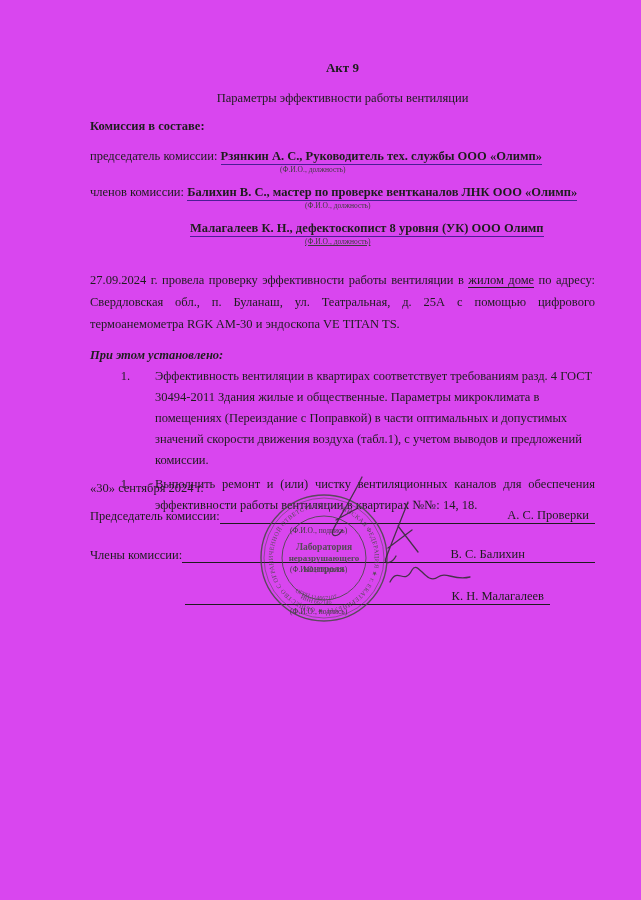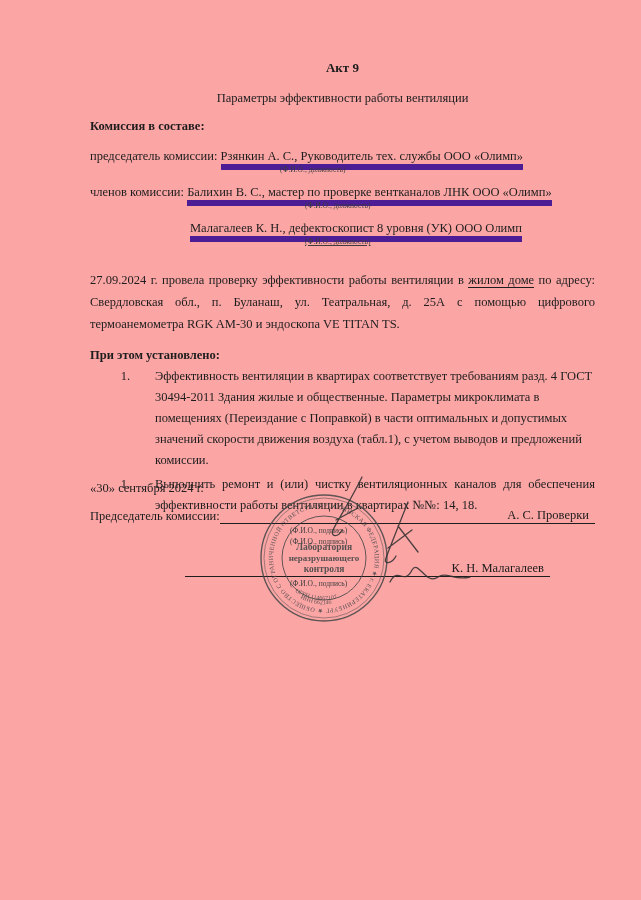--- a/index.html
+++ b/index.html
@@ -1,46 +1,46 @@
 <!DOCTYPE html>
 <html lang="ru"><head>
 <meta charset="utf-8">
 <style>
   html,body{margin:0;padding:0;background:#e8e8e8;}
   .page{
     position:relative;
     width:641px;height:900px;
     margin:0 auto;
-    background:#fca5a5;
+    background:#d946ef;
     font-family:"Liberation Serif","DejaVu Serif",serif;
     color:#1d1d1d;
     overflow:hidden;
   }
   .content{position:absolute;left:90px;top:0;width:505px;}
   .doc-title{margin-top:60px;text-align:center;font-weight:bold;font-size:13px;}
   .doc-subtitle{margin-top:15px;text-align:center;font-size:12.5px;}
   .section-heading{margin-top:13px;font-weight:bold;font-size:12.5px;}
   .commission{margin-top:14px;font-size:12.5px;}
   .commission-row{line-height:16px;margin-top:10px;}
   .commission-row.first{margin-top:0;}
-  .commission-row .uval{border-bottom:6px solid #4c1d95;padding-bottom:1px;}
+  .commission-row .uval{border-bottom:1px solid #4c1d95;padding-bottom:1px;font-weight:bold;}
   .commission-row.indented{margin-left:100px;}
   .fio-note{font-size:7.5px;color:#3c3c3c;line-height:9px;margin-top:1px;}
   .note-1{margin-left:190px;}
   .note-2{margin-left:215px;}
   .note-3{margin-left:215px;text-decoration:underline;}
   .body-par{margin-top:23px;font-size:12.5px;line-height:22px;text-align:justify;}
   .body-par .uval{border-bottom:1px solid #1d1d1d;}
   .list-block{margin-top:3px;}
   .list-item{display:flex;font-size:12.5px;line-height:21px;margin-top:2px;}
   .list-item .num{width:23px;text-align:right;flex:0 0 23px;margin-left:17px;}
   .list-item .itxt{margin-left:25px;flex:1;}
   .itxt.left{text-align:left;}
   .itxt.just{text-align:justify;}
-  .findings-heading{}
+  .findings-heading{font-style:italic;}
   .conclusions-heading{margin-top:14px;}
   .sig-section{position:absolute;left:90px;top:480px;width:505px;font-size:12.5px;}
   .date-line{line-height:16px;}
   .sig-row{display:flex;align-items:flex-end;margin-top:11px;height:17px;}
   .sig-row .sig-label{white-space:nowrap;}
   .sig-line{flex:1;border-bottom:1px solid #1d1d1d;text-align:right;line-height:15px;white-space:nowrap;}
   .sig-line.pad-sm{padding-right:6px;}
   .sig-line.pad-lg{padding-right:70px;}
   .sig-row.row3{margin-left:95px;margin-right:45px;margin-top:14px;justify-content:flex-end;}
   .sig-note{font-size:7.5px;color:#3c3c3c;line-height:9px;margin-top:2px;margin-left:200px;}
@@ -97,20 +97,24 @@
 
   <div class="sig-section">
     <div class="date-line">«30» сентября 2024 г.</div>
 
     <div class="sig-row">
       <span class="sig-label">Председатель комиссии:</span>
       <span class="sig-line pad-sm"><span>А. С. Проверки</span></span>
     </div>
     <div class="sig-note">(Ф.И.О., подпись)</div>
 
+    <div class="sig-row">
+      <span class="sig-label">Члены комиссии: </span>
+      <span class="sig-line pad-lg"><span>В. С. Балихин</span></span>
+    </div>
     <div class="sig-note">(Ф.И.О., подпись)</div>
 
     <div class="sig-row row3">
       <span class="sig-line pad-sm"><span>К. Н. Малагалеев</span></span>
     </div>
     <div class="sig-note">(Ф.И.О., подпись)</div>
   </div>
 
   <div class="stamp-wrap">
     <svg width="136" height="136" viewBox="0 0 136 136">

